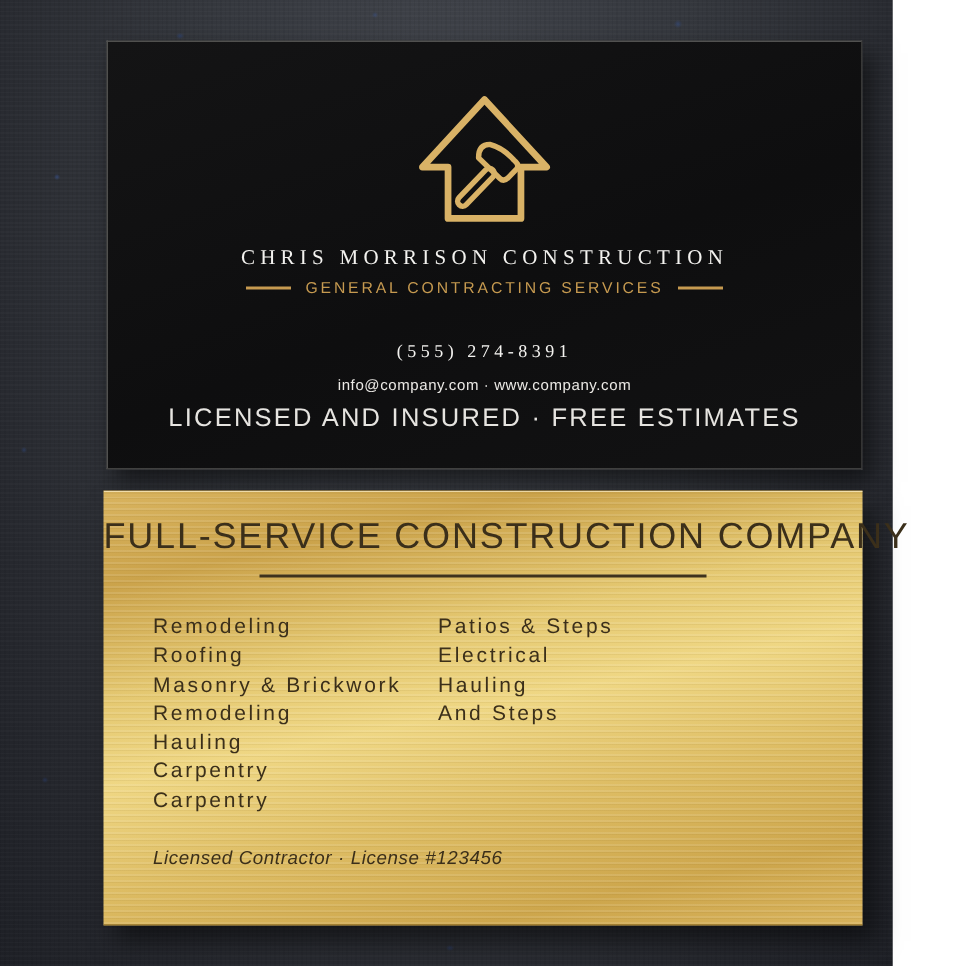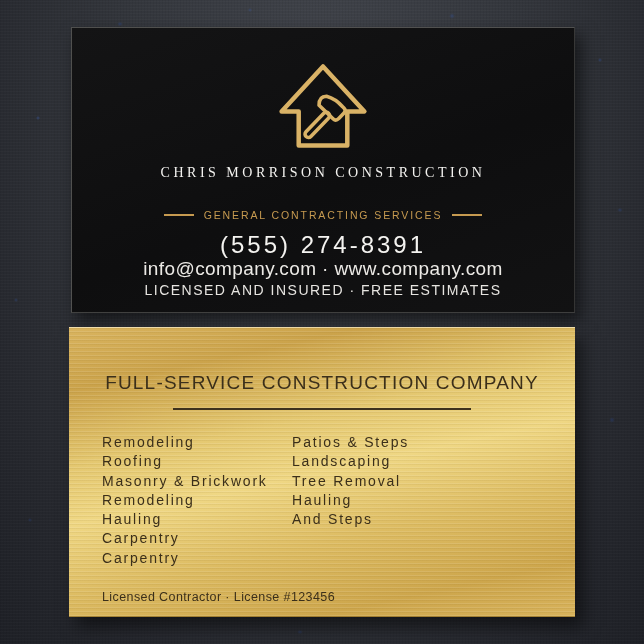--- a/index.html
+++ b/index.html
@@ -3,21 +3,21 @@
 <meta charset="utf-8">
 <style>
   html, body {
     margin: 0; padding: 0;
     width: 644px; height: 644px;
     overflow: hidden;
     font-family: "Liberation Sans", sans-serif;
   }
   .scene {
     position: relative;
-    width: 644px; height: 644px;
+    width: 595px; height: 644px;
     background-image:
       radial-gradient(3px 3px at 38px 118px, rgba(58,88,158,.55), transparent 70%),
       radial-gradient(4px 3px at 120px 24px, rgba(46,76,146,.45), transparent 70%),
       radial-gradient(3px 3px at 250px 10px, rgba(58,88,158,.40), transparent 70%),
       radial-gradient(4px 4px at 452px 16px, rgba(52,82,150,.45), transparent 70%),
       radial-gradient(3px 3px at 600px 60px, rgba(52,82,150,.50), transparent 70%),
       radial-gradient(4px 3px at 620px 210px, rgba(46,76,146,.40), transparent 70%),
       radial-gradient(3px 3px at 16px 300px, rgba(52,82,150,.40), transparent 70%),
       radial-gradient(4px 4px at 612px 420px, rgba(40,66,130,.45), transparent 70%),
       radial-gradient(3px 3px at 30px 520px, rgba(40,66,130,.40), transparent 70%),
@@ -49,56 +49,57 @@
   .company-name {
     margin-top: 13px;
     font-family: "Liberation Serif", serif;
     font-size: 14px;
     line-height: 18px;
     letter-spacing: 3.5px;
     color: #f3f2ef;
     white-space: nowrap;
   }
   .tagline-row {
-    margin-top: 25px;
+    margin-top: 2px;
     display: flex;
     align-items: center;
     gap: 10px;
     height: 15px;
     text-align: center;
   }
   .tagline-dash {
     width: 30px; height: 2px;
     background: #c69a50;
   }
   .tagline-text {
     font-size: 10.5px;
     letter-spacing: 1.9px;
     color: #c69a50;
     white-space: nowrap;
   }
   .phone {
-    margin-top: 12px;
-    font-size: 24px;
+    margin-top: 24px;
+    font-size: 12px;
     line-height: 22px;
     letter-spacing: 3px;
     color: #f4f3f0;
     white-space: nowrap;
+    font-family: Liberation Serif, serif;
   }
   .contact-line {
     margin-top: 4px;
-    font-size: 19px;
+    font-size: 10px;
     line-height: 17px;
     letter-spacing: 0.4px;
     color: #eceae6;
     white-space: nowrap;
   }
   .footer-line {
     margin-top: 6px;
-    font-size: 14px;
+    font-size: 17px;
     line-height: 14px;
     letter-spacing: 1.5px;
     color: #e6e4e0;
     white-space: nowrap;
   }
 
   
   .card-gold {
     position: absolute;
     left: 69px; top: 327px;
@@ -111,23 +112,23 @@
         rgba(255,255,255,0) 2px 4px),
       linear-gradient(168deg,
         #d9b45f 0%, #cba34b 16%, #e5c972 36%, #efd784 50%,
         #ddbc63 68%, #cda64c 86%, #d8b35c 100%);
     box-shadow: 8px 10px 16px rgba(0,0,0,0.5),
       inset 0 1px 0 rgba(255,248,220,0.55),
       inset 0 -1px 0 rgba(110,80,15,0.45);
     color: #3b2f1a;
   }
   .gold-title {
-    margin-top: 43px;
+    margin-top: 18px;
     text-align: center;
-    font-size: 19px;
+    font-size: 24px;
     line-height: 25px;
     letter-spacing: 1.2px;
     color: #3b2f1a;
     white-space: nowrap;
   }
   .gold-divider {
     margin: 13px auto 0;
     width: 298px; height: 2px;
     background: #3e321d;
   }
@@ -144,20 +145,21 @@
     color: #3b2f1a;
     white-space: nowrap;
   }
   .license-line {
     margin: 21px 0 0 33px;
     font-size: 12.5px;
     line-height: 16px;
     letter-spacing: 0.4px;
     color: #3b2f1a;
     white-space: nowrap;
+    font-style: italic;
   }
 </style>
 </head>
 <body>
 
 <div class="scene">
 
   <div class="card-black">
     <svg class="logo-svg" width="94" height="90" viewBox="0 0 104 100" fill="none" stroke="#d9b266">
       <path d="M52 6 L98 56 L79 56 L79 94 L25 94 L25 56 L6 56 Z" stroke-width="5" stroke-linejoin="round"></path>
@@ -192,22 +194,21 @@
           <div class="service-item">Remodeling</div>
           <div class="service-item">Roofing</div>
           <div class="service-item">Masonry &amp; Brickwork</div>
           <div class="service-item">Remodeling</div>
           <div class="service-item">Hauling</div>
           <div class="service-item">Carpentry</div>
           <div class="service-item">Carpentry</div>
         </div>
       <div class="services-col right">
           <div class="service-item">Patios &amp; Steps</div>
-          <div class="service-item">Landscaping</div>
-          <div class="service-item">Tree Removal</div>
+          <div class="service-item">Electrical</div>
           <div class="service-item">Hauling</div>
           <div class="service-item">And Steps</div>
         </div>
     </div>
 
     <div class="license-line">Licensed Contractor · License #123456</div>
   </div>
 
 </div>
 

